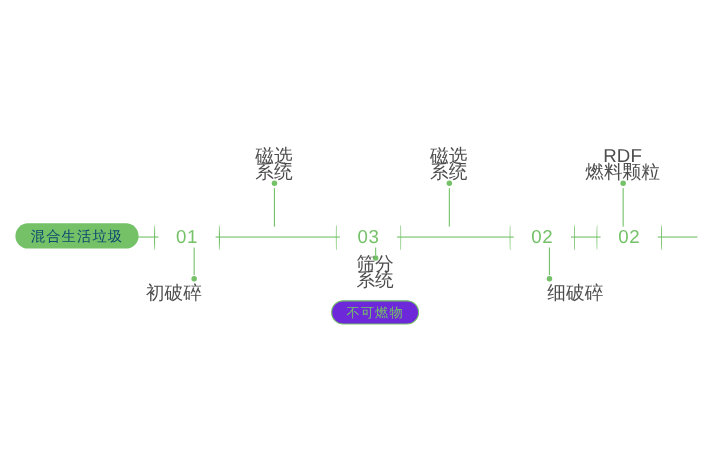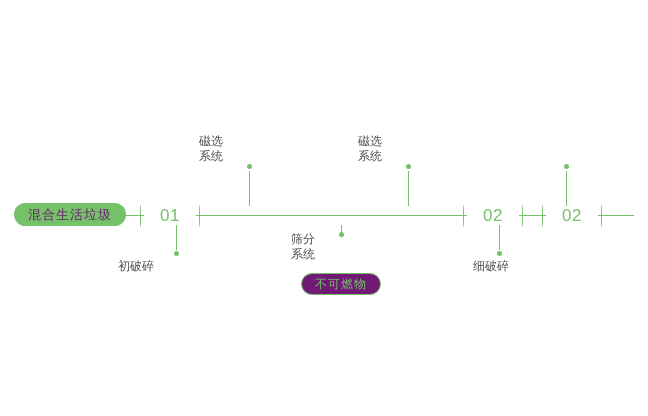--- a/index.html
+++ b/index.html
@@ -25,21 +25,21 @@
     left: 124px;
     width: 510px;
     height: 1px;
     background: var(--green);
   }
   .start-pill {
     position: absolute;
     left: 14px;
     top: 203px;
     background: var(--green);
-    color: #701a75;
+    color: #0c4a6e;
     font-size: 13px;
     line-height: 15px;
     letter-spacing: 1px;
     padding: 4px 14px;
     border-radius: 13px;
     white-space: nowrap;
   }
   .node {
     position: absolute;
     top: 202px;
@@ -74,30 +74,30 @@
     position: absolute;
     width: 5px;
     height: 5px;
     border-radius: 50%;
     background: var(--green);
   }
   .lbl {
     position: absolute;
     width: 100px;
     color: var(--text);
-    font-size: 12px;
+    font-size: 17px;
     line-height: 15px;
-    text-align: left;
+    text-align: center;
     white-space: pre-line;
   }
   .out-pill {
     position: absolute;
     top: 273px;
     transform: translateX(-50%);
-    background: #701a75;
+    background: #6d28d9;
     border: 1px solid var(--green);
     color: var(--green);
     font-size: 12px;
     line-height: 14px;
     letter-spacing: 1px;
     padding: 3px 13px;
     border-radius: 12px;
     white-space: nowrap;
   }
 </style>
@@ -110,27 +110,32 @@
 
   <div class="start-pill">混合生活垃圾</div>
 
   <div class="node" style="left:144px">
     <span class="arc arc-l"></span>
     <span class="num">01</span>
     <span class="arc arc-r"></span>
   </div>
   <div class="vline" style="left:176px;top:225px;height:25px"></div>
   <div class="dot" style="left:174px;top:251px"></div>
-  <div class="lbl" style="left:118px;top:259px">初破碎</div>
+  <div class="lbl" style="left:108px;top:259px">初破碎</div>
 
   <div class="dot" style="left:247px;top:164px"></div>
   <div class="vline" style="left:249px;top:171px;height:35px"></div>
   <div class="lbl" style="left:199px;top:134px">磁选
 系统</div>
 
+  <div class="node" style="left:309px">
+    <span class="arc arc-l"></span>
+    <span class="num">03</span>
+    <span class="arc arc-r"></span>
+  </div>
   <div class="vline" style="left:341px;top:225px;height:7px"></div>
   <div class="dot" style="left:339px;top:232px"></div>
   <div class="lbl" style="left:291px;top:232px">筛分
 系统</div>
   <div class="out-pill" style="left:341px">不可燃物</div>
 
   <div class="dot" style="left:406px;top:164px"></div>
   <div class="vline" style="left:408px;top:171px;height:35px"></div>
   <div class="lbl" style="left:358px;top:134px">磁选
 系统</div>
@@ -144,14 +149,16 @@
   <div class="dot" style="left:497px;top:251px"></div>
   <div class="lbl" style="left:473px;top:259px">细破碎</div>
 
   <div class="node" style="left:546px">
     <span class="arc arc-l"></span>
     <span class="num">02</span>
     <span class="arc arc-r"></span>
   </div>
   <div class="dot" style="left:564px;top:164px"></div>
   <div class="vline" style="left:566px;top:171px;height:35px"></div>
+  <div class="lbl" style="left:516px;top:134px">RDF
+燃料颗粒</div>
 
 </div>
 
 </body></html>

